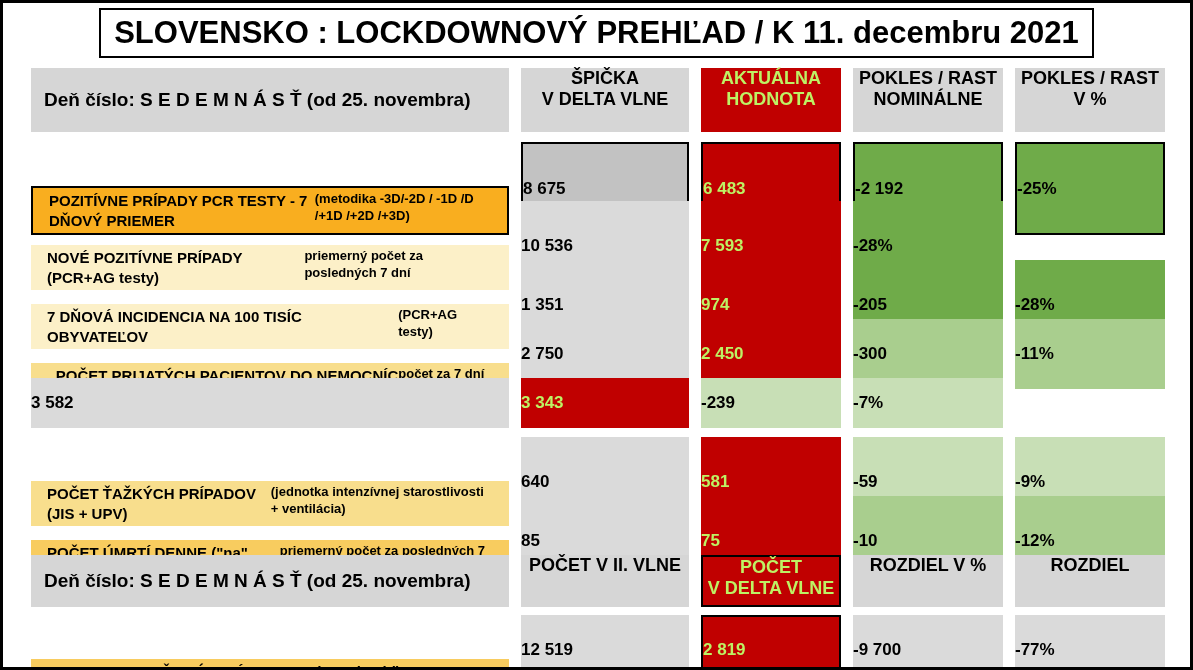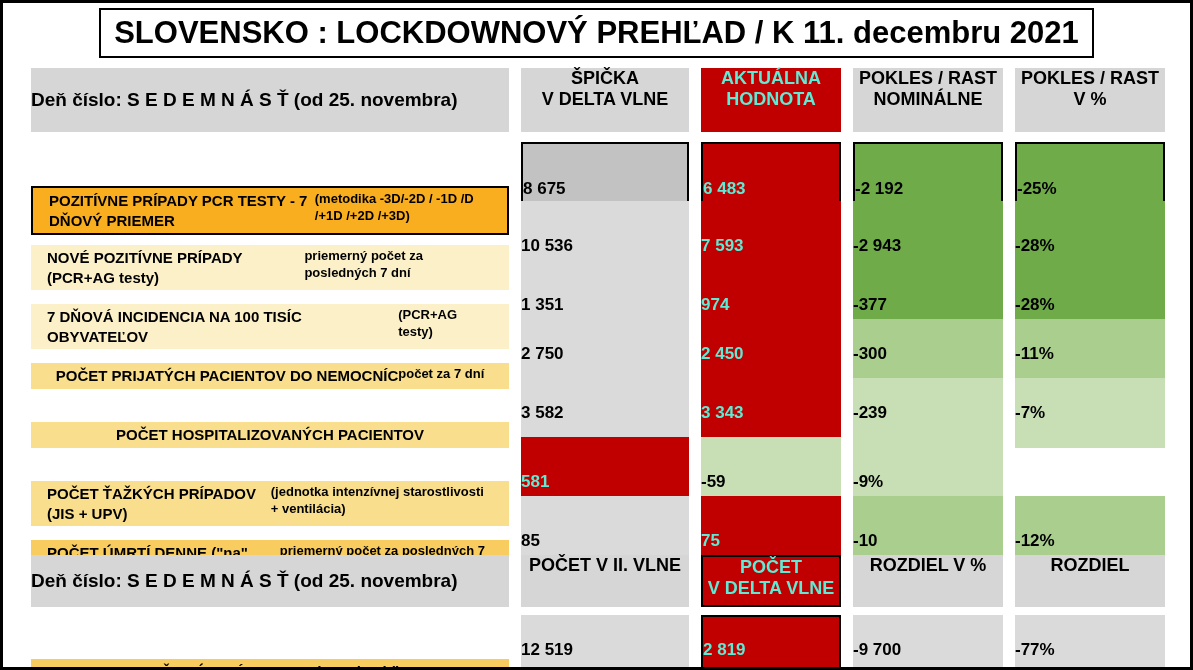--- a/index.html
+++ b/index.html
@@ -40,41 +40,41 @@
   .hdr-row{height:64px;margin-bottom:10px;}
   .data-row{height:50px;}
   .bottom-hdr{height:52px;margin-top:3px;margin-bottom:8px;}
   .bottom-row{height:32px;margin-bottom:0;}
   .c{
     display:flex;align-items:center;
     font-weight:700;
   }
   .day-cell{
     justify-content:flex-start;
-    padding-left:0;
+    padding-left:13px;
     font-size:19px;white-space:nowrap;
     background:var(--gray-header);
   }
   .hdr{
     flex-direction:column;
     line-height:1.18;
     font-size:18px;text-align:center;
     background:var(--gray-header);
   }
   .label-cell{
     align-items:flex-start;justify-content:center;
     padding:3px 16px;
     line-height:1.3;
     margin-top:44px;
   }
   .main-line{font-size:15px;}
   .sub-line{font-size:13px;}
   .value{font-size:17px;white-space:nowrap;}
   .bordered{border:2px solid #000;}
-  .bg-red{background:var(--red);color:#5eead4;}
+  .bg-red{background:var(--red);color:#bef264;}
   .bg-orange{background:var(--orange);}
   .bg-cream{background:var(--cream);}
   .bg-gold-light{background:var(--gold-light);}
   .bg-gold{background:var(--gold);}
   .bg-gray{background:var(--gray-value);}
   .bg-gray-dark{background:var(--gray-value-dark);}
   .bg-green-dark{background:var(--green-dark);}
   .bg-green-mid{background:var(--green-mid);}
   .bg-green-light{background:var(--green-light);}
 </style>
@@ -118,61 +118,58 @@
       <div class="c value bg-green-dark bordered">-25%</div>
     </div>
 
     <div class="row data-row">
       <div class="c label-cell bg-cream">
         <span class="main-line">NOVÉ POZITÍVNE PRÍPADY (PCR+AG testy)</span>
         <span class="sub-line">priemerný počet za posledných 7 dní</span>
       </div>
       <div class="c value bg-gray">10 536</div>
       <div class="c value bg-red">7 593</div>
-      <div class="c value bg-green-dark">-2 943</div>
       <div class="c value bg-green-dark">-28%</div>
     </div>
 
     <div class="row data-row">
       <div class="c label-cell bg-cream">
         <span class="main-line">7 DŇOVÁ INCIDENCIA NA 100 TISÍC OBYVATEĽOV</span>
         <span class="sub-line">(PCR+AG testy)</span>
       </div>
       <div class="c value bg-gray">1 351</div>
       <div class="c value bg-red">974</div>
-      <div class="c value bg-green-dark">-377</div>
+      <div class="c value bg-green-dark">-205</div>
       <div class="c value bg-green-dark">-28%</div>
     </div>
 
     <div class="row data-row">
       <div class="c label-cell bg-gold-light">
         <span class="main-line">POČET PRIJATÝCH PACIENTOV DO NEMOCNÍC</span>
         <span class="sub-line">počet za 7 dní</span>
       </div>
       <div class="c value bg-gray">2 750</div>
       <div class="c value bg-red">2 450</div>
       <div class="c value bg-green-mid">-300</div>
       <div class="c value bg-green-mid">-11%</div>
     </div>
 
     <div class="row data-row">
-      <div class="c label-cell bg-gold-light">
-        <span class="main-line">POČET HOSPITALIZOVANÝCH PACIENTOV</span>
-      </div>
       <div class="c value bg-gray">3 582</div>
       <div class="c value bg-red">3 343</div>
       <div class="c value bg-green-light">-239</div>
       <div class="c value bg-green-light">-7%</div>
     </div>
 
     <div class="row data-row">
       <div class="c label-cell bg-gold-light">
         <span class="main-line">POČET ŤAŽKÝCH PRÍPADOV (JIS + UPV)</span>
         <span class="sub-line">(jednotka intenzívnej starostlivosti + ventilácia)</span>
       </div>
+      <div class="c value bg-gray">640</div>
       <div class="c value bg-red">581</div>
       <div class="c value bg-green-light">-59</div>
       <div class="c value bg-green-light">-9%</div>
     </div>
 
     <div class="row data-row">
       <div class="c label-cell bg-gold">
         <span class="main-line">POČET ÚMRTÍ DENNE ("na" kovid)</span>
         <span class="sub-line">priemerný počet za posledných 7 dní</span>
       </div>

